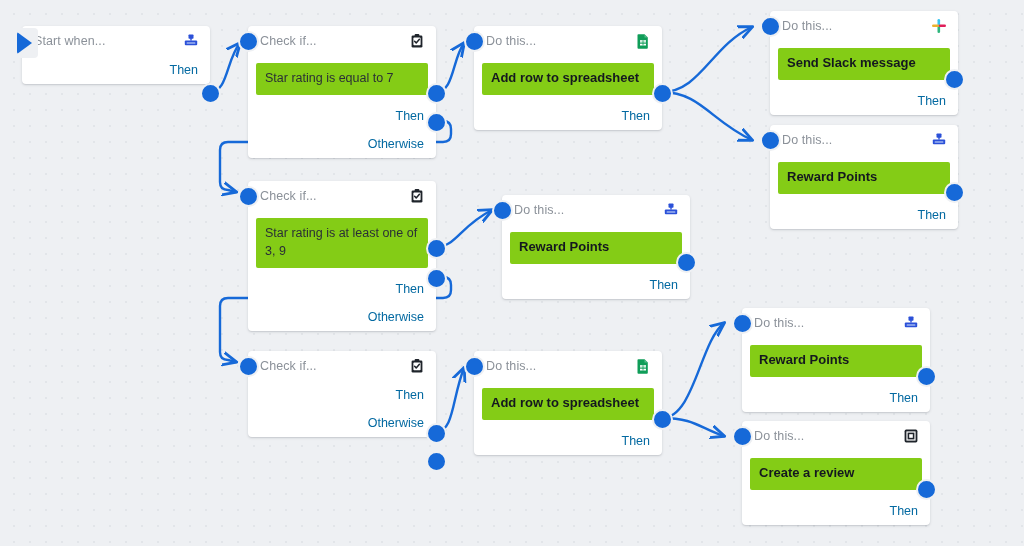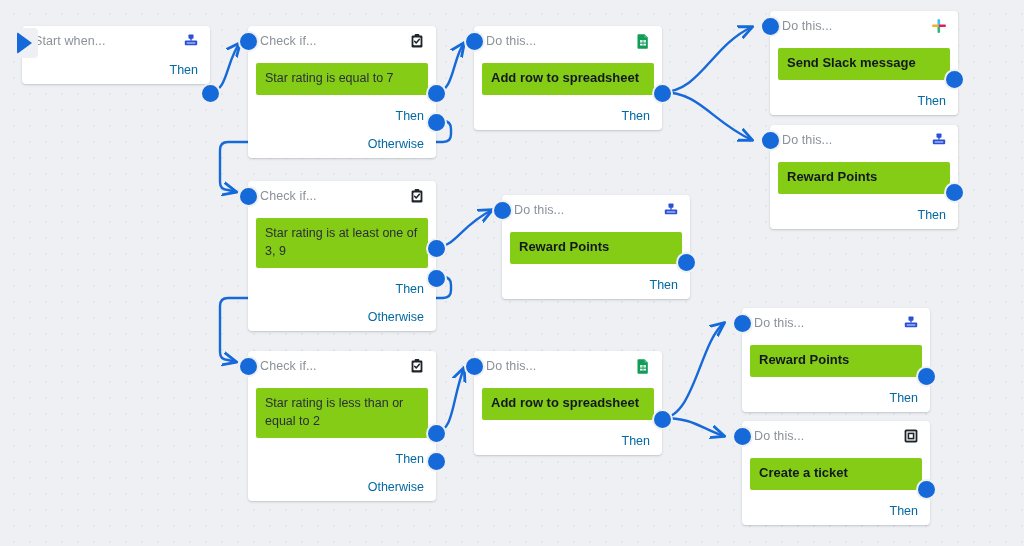--- a/index.html
+++ b/index.html
@@ -286,23 +286,20 @@
       <span class="node-kicker">Check if...</span>
       <span class="icon-wrap">
         <svg class="icon" viewBox="0 0 16 16" xmlns="http://www.w3.org/2000/svg">
           <rect x="2.6" y="2.4" width="10.8" height="12.2" rx="1.3" fill="#1f242b"></rect>
           <rect x="5.6" y="0.9" width="4.8" height="2.6" rx="1" fill="#1f242b"></rect>
           <rect x="4.4" y="4.6" width="7.2" height="7.6" rx="0.8" fill="#ffffff"></rect>
           <path d="M5.6 8.3 L7.2 9.9 L10.4 6.3" fill="none" stroke="#1f242b" stroke-width="1.5" stroke-linecap="round" stroke-linejoin="round"></path>
         </svg>
       </span>
     </div>
-    <div class="node-body">
-      <div class="node-sub">Star rating is less than or equal to 2</div>
-    </div>
     <div class="foot-row">
       <span class="foot-label">Then</span>
     </div>
     <div class="foot-row">
       <span class="foot-label">Otherwise</span>
     </div>
   </div>
   <div class="port" style="left:238px;top:356px;"></div>
   <div class="port" style="left:426px;top:423px;"></div>
   <div class="port" style="left:426px;top:451px;"></div>
@@ -360,21 +357,21 @@
       <span class="node-kicker">Do this...</span>
       <span class="icon-wrap">
         <svg class="icon" viewBox="0 0 16 16" xmlns="http://www.w3.org/2000/svg">
           <rect x="1.6" y="1.6" width="12.8" height="12.8" rx="1.6" fill="#1f242b"></rect>
           <rect x="4" y="4" width="8" height="8" fill="none" stroke="#ffffff" stroke-width="1.2"></rect>
           <rect x="6.2" y="6.2" width="3.6" height="3.6" fill="#ffffff"></rect>
         </svg>
       </span>
     </div>
     <div class="node-body">
-      <div class="node-title">Create a ticket</div>
+      <div class="node-title">Create a review</div>
     </div>
     <div class="foot-row">
       <span class="foot-label">Then</span>
     </div>
   </div>
   <div class="port" style="left:732px;top:426px;"></div>
   <div class="port" style="left:916px;top:479px;"></div>
 
 </div>
 

